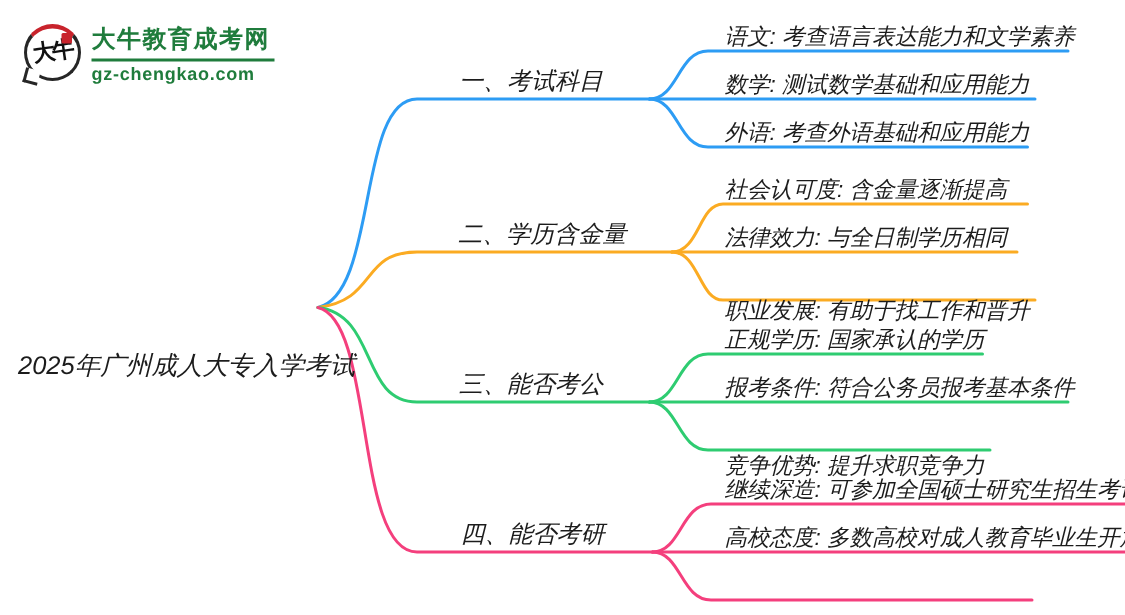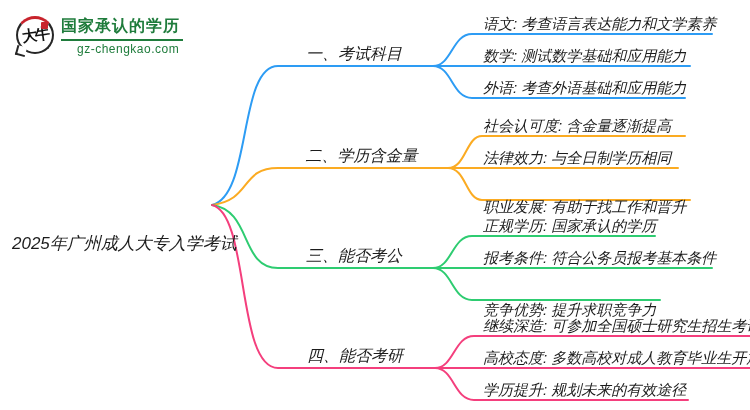--- a/index.html
+++ b/index.html
@@ -26,21 +26,21 @@
   .brand-badge .seal{
     position:absolute;top:3px;right:4px;width:7px;height:7px;background:#c8232c;border-radius:1px;
   }
   .brand-badge .tail{
     position:absolute;left:-2px;bottom:-4px;width:8px;height:8px;background:#fff;
     border-left:2px solid #262626;border-bottom:2px solid #262626;transform:rotate(15deg);
   }
   .brand-text{margin-left:7px;}
   .brand-name{font-size:16px;font-weight:bold;color:#1f7c3c;letter-spacing:1px;}
   .brand-rule{height:2px;background:#1f7c3c;margin:2px 0 1px 0;width:122px;}
-  .brand-url{font-size:12px;font-weight:normal;color:#1f7c3c;letter-spacing:.5px;margin-left:16px;}
+  .brand-url{font-size:12px;font-weight:bold;color:#1f7c3c;letter-spacing:.5px;}
 
   
   .root-title{left:12px;top:196px;width:200px;font-size:17px;font-weight:500;margin-top:36px;}
   .branch-label{font-size:16px;text-align:center;}
   .child-text{font-size:15px;left:483px;}
 </style>
 </head>
 <body>
 
 <div class="stage">
@@ -78,21 +78,21 @@
     </g>
   </svg>
 
   <div class="brand">
     <div class="brand-badge">
       <span class="ink">大牛</span>
       <span class="seal"></span>
       <span class="tail"></span>
     </div>
     <div class="brand-text">
-      <div class="brand-name">国家承认的学历</div>
+      <div class="brand-name">大牛教育成考网</div>
       <div class="brand-rule"></div>
       <div class="brand-url">gz-chengkao.com</div>
     </div>
   </div>
 
   <div class="abs root-title">2025年广州成人大专入学考试</div>
 
   <div class="abs branch-label" style="left:275px;top:44px;width:158px;">一、考试科目</div>
   <div class="abs branch-label" style="left:275px;top:146px;width:173px;">二、学历含金量</div>
   <div class="abs branch-label" style="left:275px;top:246px;width:158px;">三、能否考公</div>
@@ -105,15 +105,14 @@
   <div class="abs child-text" style="top:79px;">外语: 考查外语基础和应用能力</div>
   <div class="abs child-text" style="top:149px;">法律效力: 与全日制学历相同</div>
   <div class="abs child-text" style="top:198px;">职业发展: 有助于找工作和晋升</div>
 
   <div class="abs child-text" style="top:249px;">报考条件: 符合公务员报考基本条件</div>
   <div class="abs child-text" style="top:217px;">正规学历: 国家承认的学历</div>
   <div class="abs child-text" style="top:281px;margin-top:20px;">竞争优势: 提升求职竞争力</div>
 
   <div class="abs child-text" style="top:317px;">继续深造: 可参加全国硕士研究生招生考试</div>
   <div class="abs child-text" style="top:349px;">高校态度: 多数高校对成人教育毕业生开放</div>
-  <div class="abs child-text" style="top:381px;">学历提升: 规划未来的有效途径</div>
 
 </div>
 
 </body></html>

